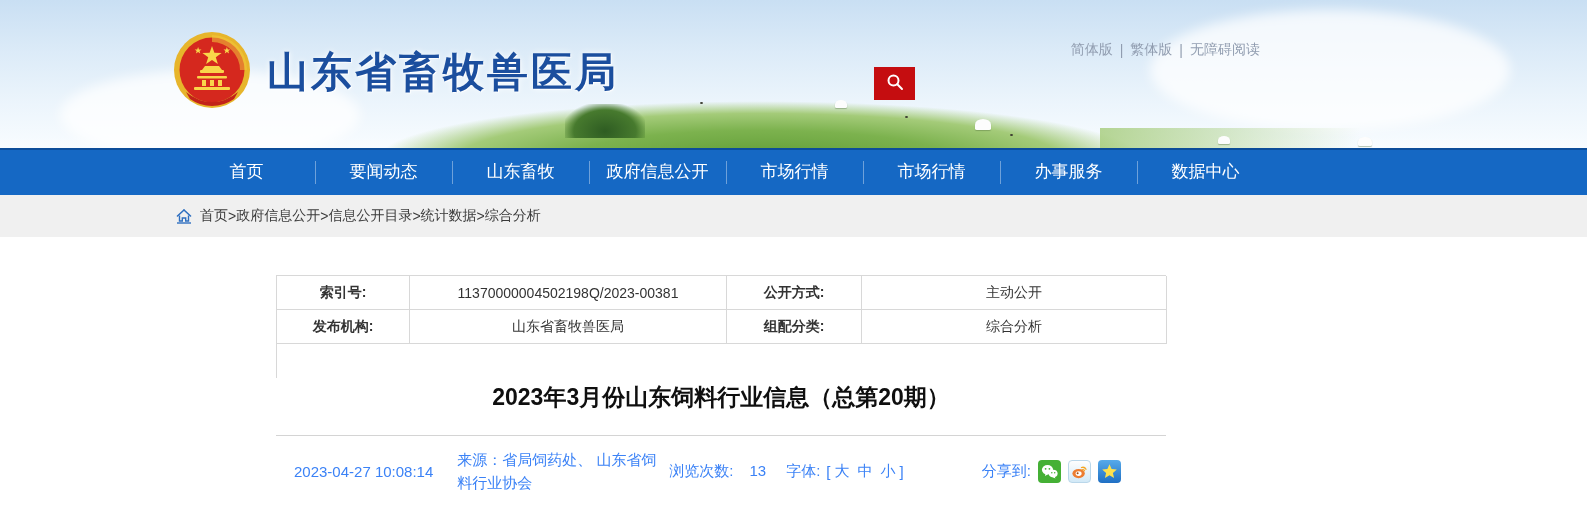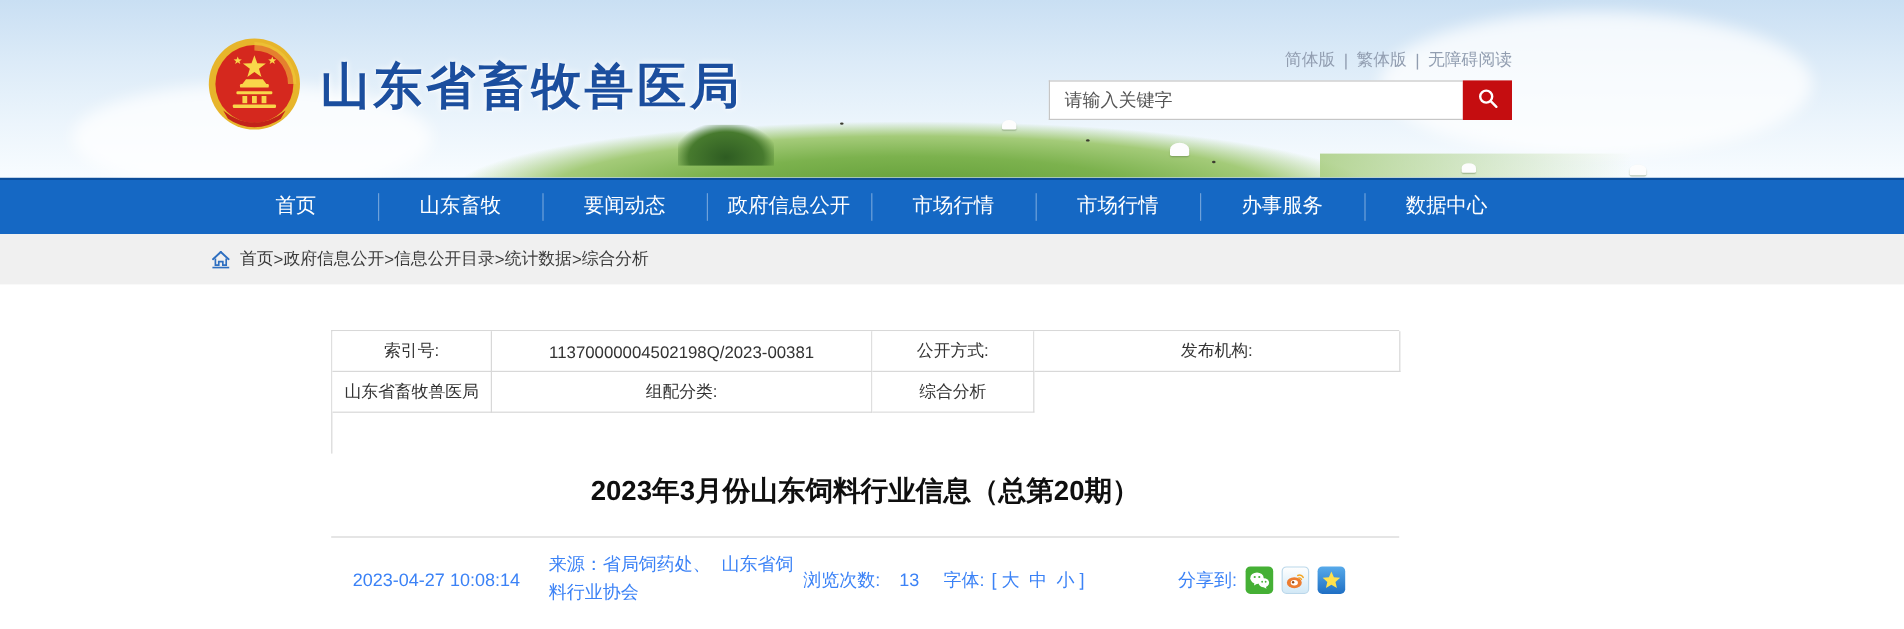--- a/index.html
+++ b/index.html
@@ -46,27 +46,27 @@
     padding-left:176px; font-size:14px; color:#3a3a3a; }
   .crumb-band .home-ic { margin-right:8px; display:flex; align-items:center; }
   .crumb-band span { white-space:pre; }
   .crumb { cursor:pointer; }
   
   .content { width:890px; margin-left:276px; margin-top:38px; }
   .info-table { display:grid; grid-template-columns:133px 317px 135px 305px;
     border-top:1px solid #d8d8d8; border-left:1px solid #d8d8d8; }
   .cell { height:34px; display:flex; align-items:center; justify-content:center;
     border-right:1px solid #d8d8d8; border-bottom:1px solid #d8d8d8; font-size:14px; color:#333; background:#fff; }
-  .cell.lbl { font-weight:normal; }
+  .cell.lbl { font-weight:bold; }
   .cell.blank { grid-column:3 / 5; border-right:none; border-bottom:none; }
-  .art-title { margin-top:16px; text-align:center; font-size:23px; font-weight:bold; color:#0f0f0f; }
+  .art-title { margin-top:4px; text-align:center; font-size:23px; font-weight:bold; color:#0f0f0f; }
   .divider { margin-top:22px; border-bottom:1px solid #d4d4d4; }
   .meta { margin-top:12px; display:flex; align-items:center; font-size:15px; color:#3b82f6; }
   .m-date { margin-left:18px; white-space:nowrap; }
-  .m-source { width:206px; margin-left:24px; line-height:1.55;font-family:Liberation Mono, monospace; }
+  .m-source { width:206px; margin-left:24px; line-height:1.55; }
   .m-views { margin-left:6px; white-space:nowrap; }
   .m-views .cnt { margin-left:16px; }
   .m-font { margin-left:20px; display:flex; align-items:center; white-space:nowrap; }
   .m-font .fl { margin-right:6px; }
   .m-font .sz { margin:0 4px; cursor:pointer; }
   .m-share { margin-left:78px; display:flex; align-items:center; gap:7px; }
   .share-ic { width:23px; height:23px; border-radius:4px; display:flex; align-items:center;
     justify-content:center; cursor:pointer; }
   .ic-wechat { background:#45b035; }
   .ic-weibo  { background:linear-gradient(180deg,#fefefe,#d2e9f7); border:1px solid #bad7ea; }
@@ -117,37 +117,36 @@
 
   <div class="top-links">
     <span class="lnk">简体版</span>
     <span>|</span>
     <span class="lnk">繁体版</span>
     <span>|</span>
     <span class="lnk">无障碍阅读</span>
   </div>
 
   <div class="searchbar">
-    <input type="text" placeholder="请输入关键字" style="">
     <button class="search-btn">
       <span>
         <svg width="18" height="18" viewBox="0 0 18 18">
           <circle cx="7.5" cy="7.5" r="5" fill="none" stroke="#fff" stroke-width="2"></circle>
           <line x1="11.3" y1="11.3" x2="16" y2="16" stroke="#fff" stroke-width="2" stroke-linecap="round"></line>
         </svg>
       </span>
     </button>
   </div>
 </div>
 
 <div class="nav">
   <div class="nav-inner">
     <div class="nav-item">首页</div>
+    <div class="nav-item">要闻动态</div>
     <div class="nav-item">山东畜牧</div>
-    <div class="nav-item">要闻动态</div>
     <div class="nav-item">政府信息公开</div>
     <div class="nav-item">市场行情</div>
     <div class="nav-item">市场行情</div>
     <div class="nav-item">办事服务</div>
     <div class="nav-item">数据中心</div>
   </div>
 </div>
 
 <div class="crumb-band">
   <span class="home-ic">
@@ -168,20 +167,21 @@
   <span>&gt;</span>
   <span>综合分析</span>
 </div>
 
 <div class="content">
 
   <div class="info-table">
     <div class="cell lbl">索引号:</div>
     <div class="cell">11370000004502198Q/2023-00381</div>
     <div class="cell lbl">公开方式:</div>
+    <div class="cell">主动公开</div>
 
     <div class="cell lbl">发布机构:</div>
     <div class="cell">山东省畜牧兽医局</div>
     <div class="cell lbl">组配分类:</div>
     <div class="cell">综合分析</div>
 
     <div class="cell blank"></div>
   </div>
 
   <h2 class="art-title">2023年3月份山东饲料行业信息（总第20期）</h2>

